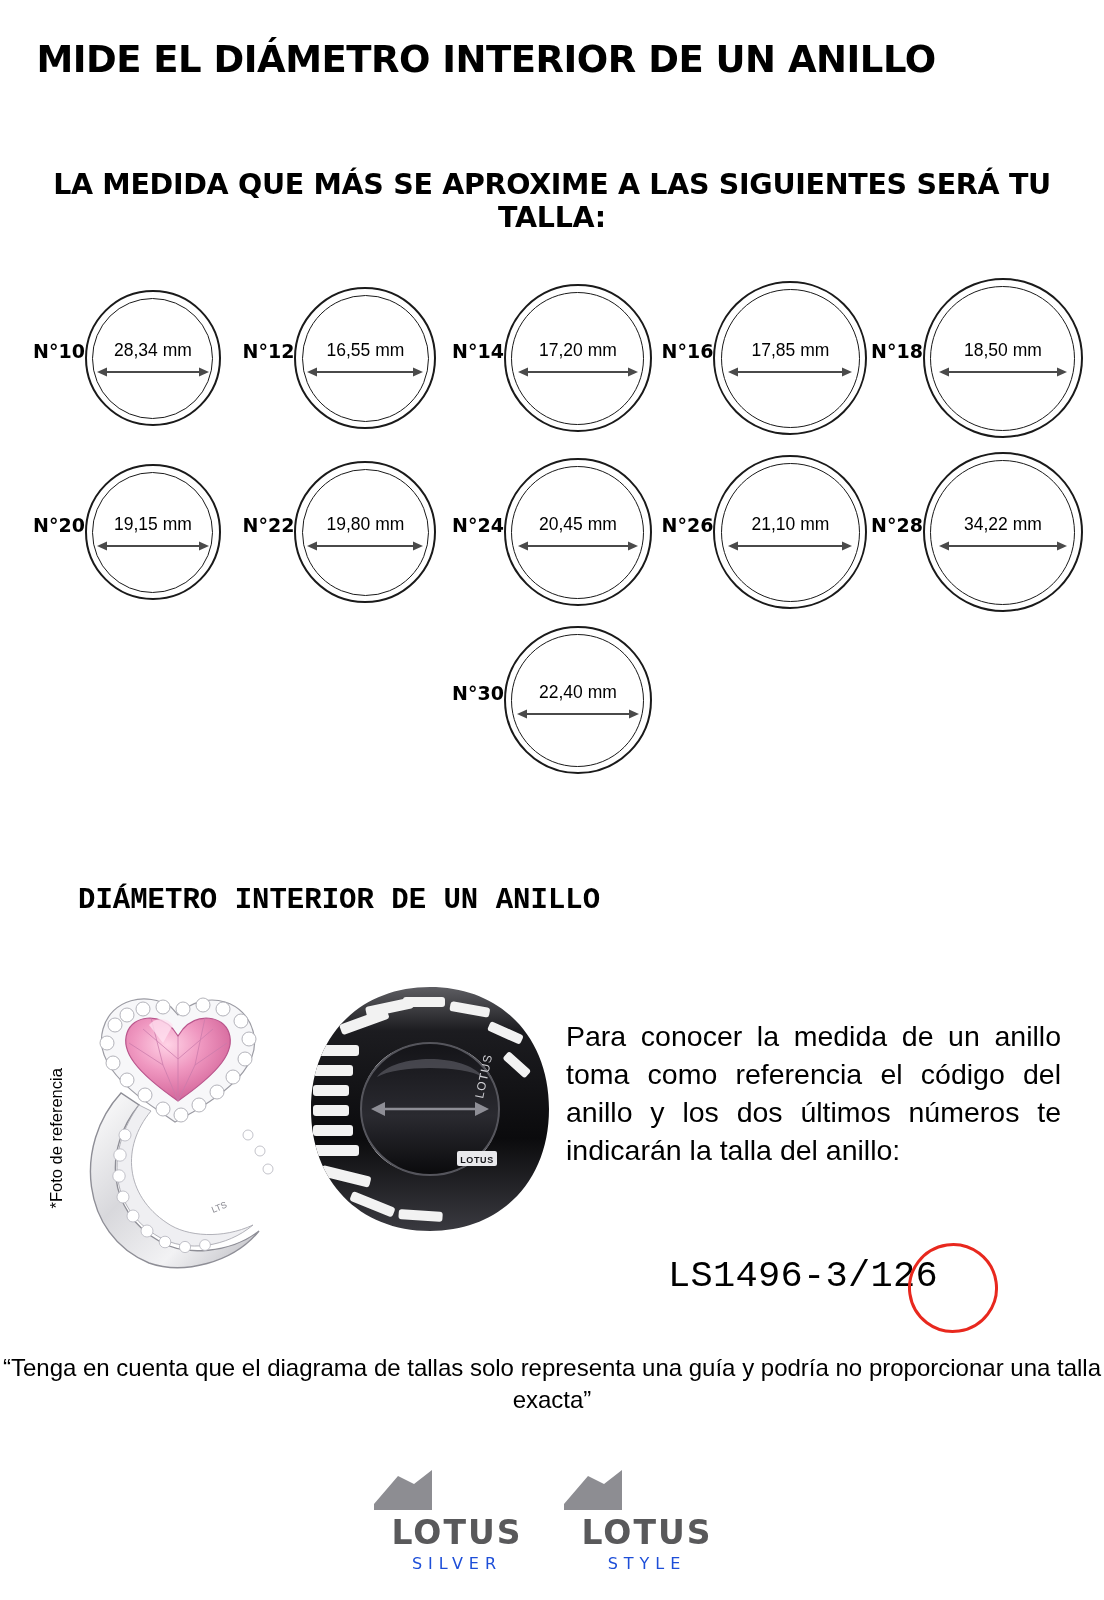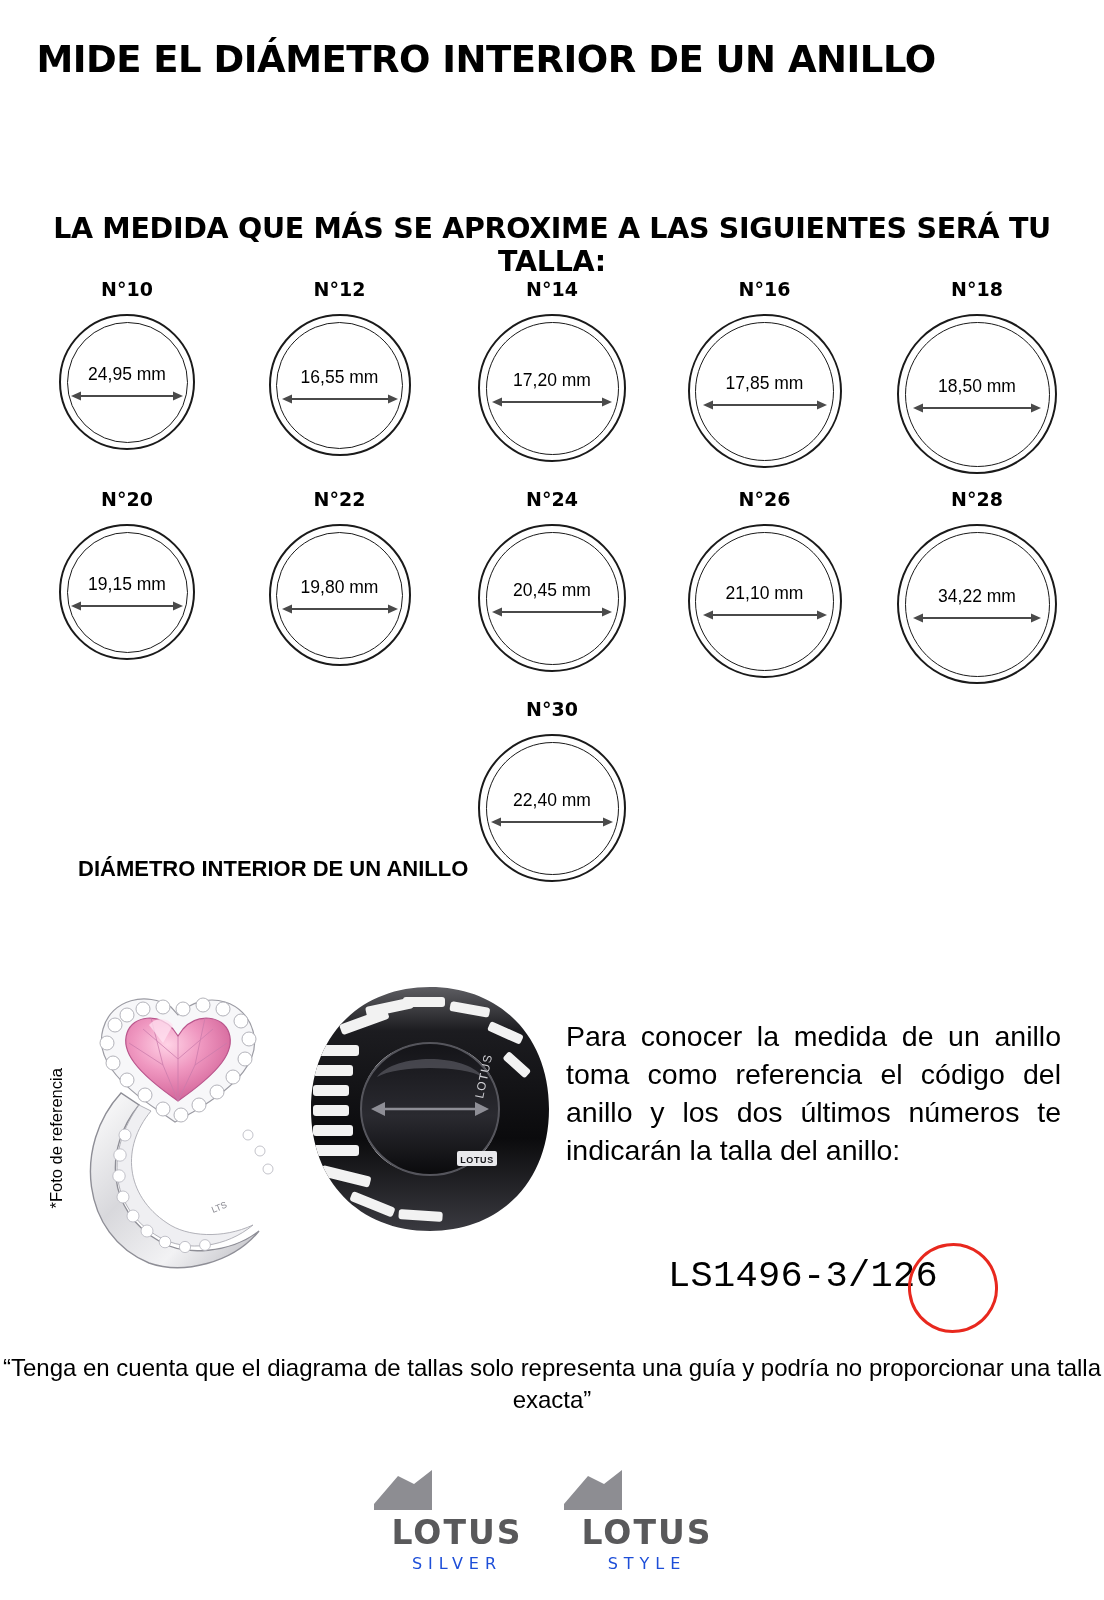--- a/index.html
+++ b/index.html
@@ -31,43 +31,43 @@
   .title-sub {
     position: absolute;
     top: 168px;
     left: 0;
     width: 1104px;
     text-align: center;
     font-family: "DejaVu Sans", sans-serif;
     font-weight: bold;
     font-size: 28.5px;
     letter-spacing: -0.3px;
-    margin-top: 44px;
   }
 
   
   .sizes {
     position: absolute;
     top: 278px;
     left: 28px;
     width: 1048px;
   }
   .size-row {
     display: flex;
     justify-content: space-between;
     margin-bottom: 14px;
   }
   .size-row.single {
     justify-content: center;
   }
   .size-cell {
     width: 198px;
     display: flex;
-    flex-direction: column;
+    flex-direction: row;
     align-items: center;
+    justify-content: center;
   }
   .size-label {
     font-family: "DejaVu Sans", sans-serif;
     font-weight: bold;
     font-size: 19px;
     margin-bottom: 14px;
     letter-spacing: 0px;
   }
   .circle-wrap {
     position: relative;
@@ -113,25 +113,25 @@
     transform: translate(-50%, -50%);
     margin-top: 14px;
     height: 12px;
     z-index: 2;
   }
   .arrow-line svg { display: block; }
 
   
   .diam-heading {
     position: absolute;
-    top: 856px;
+    top: 884px;
     left: 78px;
-    font-family: Liberation Sans, sans-serif;
+    font-family: Liberation Mono, monospace;
     font-weight: bold;
-    font-size: 22px;
+    font-size: 29px;
   }
 
   
   .side-note {
     position: absolute;
     left: -44px;
     top: 1128px;
     width: 200px;
     text-align: center;
     transform: rotate(-90deg);
@@ -240,21 +240,21 @@
 <div class="sizes">
 
   <div class="size-row">
 
     <div class="size-cell">
       <div class="size-label">N°10</div>
       <div class="circle-wrap">
         <div class="circle-outer" style="width:136px;height:136px;">
           <div class="circle-inner"></div>
         </div>
-        <div class="mm-text">24,95 mm</div>
+        <div class="mm-text">28,34 mm</div>
         <div class="arrow-line">
           <svg width="112" height="12" viewBox="0 0 112 12">
               <line x1="8" y1="6" x2="104" y2="6" stroke="#4a4a4a" stroke-width="2.2"></line>
               <polygon points="0,6 10,1.5 10,10.5" fill="#4a4a4a"></polygon>
               <polygon points="112,6 102,1.5 102,10.5" fill="#4a4a4a"></polygon>
             </svg>
         </div>
       </div>
     </div>
 

